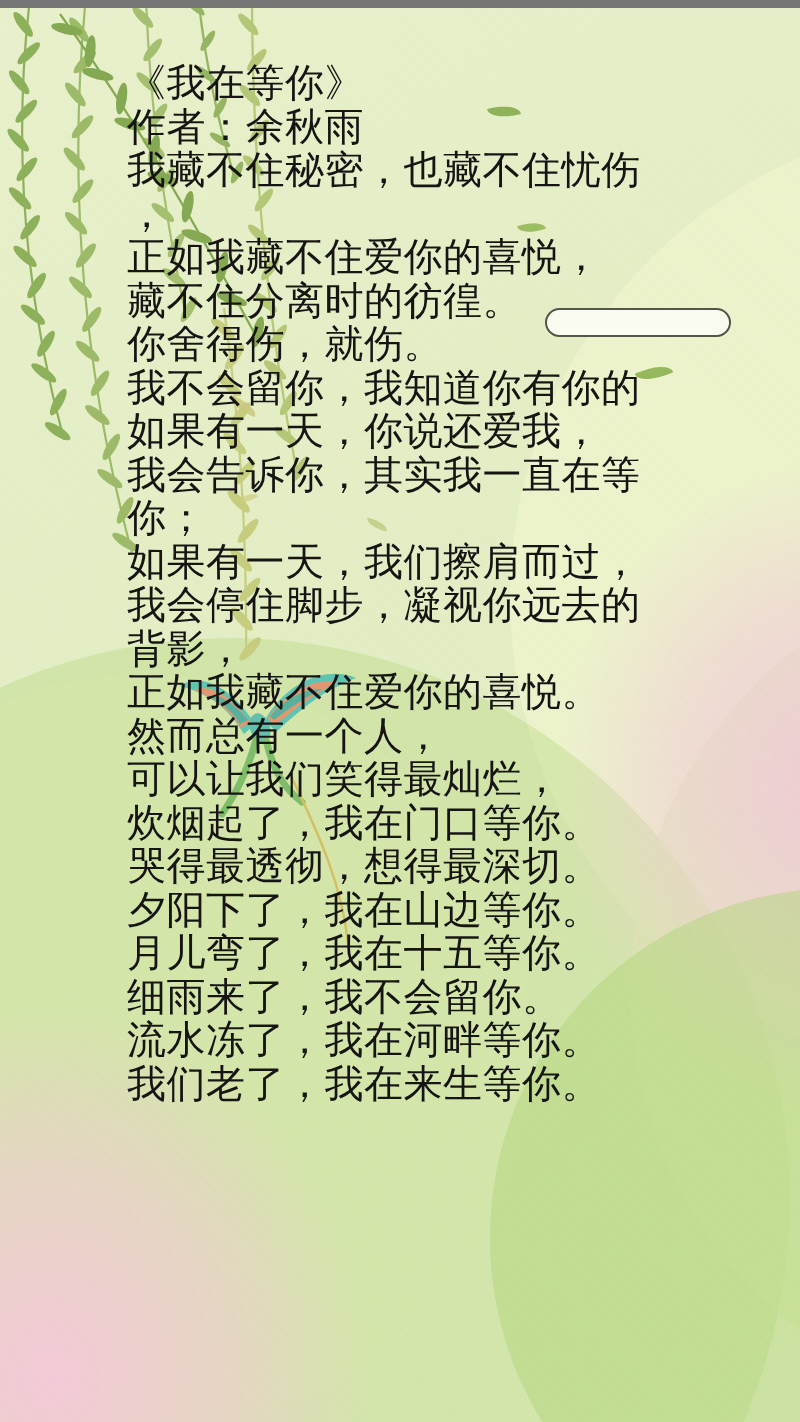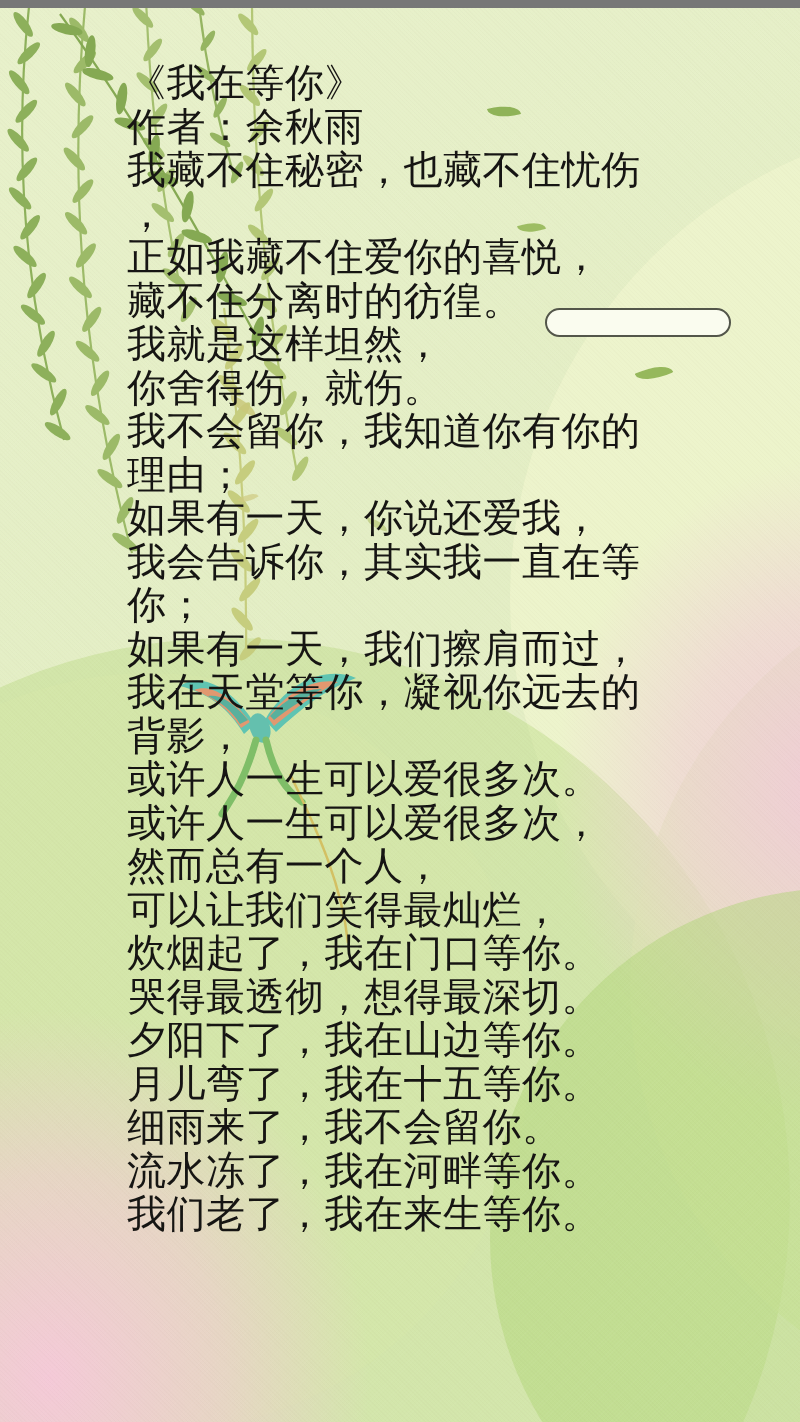--- a/index.html
+++ b/index.html
@@ -184,32 +184,29 @@
 
   <div class="pill"></div>
 
   <main class="poem" id="poem">
       <div class="line">《我在等你》</div>
       <div class="line">作者：余秋雨</div>
       <div class="line">我藏不住秘密，也藏不住忧伤</div>
       <div class="line">，</div>
       <div class="line">正如我藏不住爱你的喜悦，</div>
       <div class="line">藏不住分离时的彷徨。</div>
-      <div class="line">我就是这样坦然，</div>
       <div class="line">你舍得伤，就伤。</div>
       <div class="line">我不会留你，我知道你有你的</div>
-      <div class="line">理由；</div>
       <div class="line">如果有一天，你说还爱我，</div>
       <div class="line">我会告诉你，其实我一直在等</div>
       <div class="line">你；</div>
       <div class="line">如果有一天，我们擦肩而过，</div>
-      <div class="line">我在天堂等你，凝视你远去的</div>
+      <div class="line">我会停住脚步，凝视你远去的</div>
       <div class="line">背影，</div>
-      <div class="line">或许人一生可以爱很多次。</div>
-      <div class="line">或许人一生可以爱很多次，</div>
+      <div class="line">正如我藏不住爱你的喜悦。</div>
       <div class="line">然而总有一个人，</div>
       <div class="line">可以让我们笑得最灿烂，</div>
       <div class="line">炊烟起了，我在门口等你。</div>
       <div class="line">哭得最透彻，想得最深切。</div>
       <div class="line">夕阳下了，我在山边等你。</div>
       <div class="line">月儿弯了，我在十五等你。</div>
       <div class="line">细雨来了，我不会留你。</div>
       <div class="line">流水冻了，我在河畔等你。</div>
       <div class="line">我们老了，我在来生等你。</div>
     </main>

